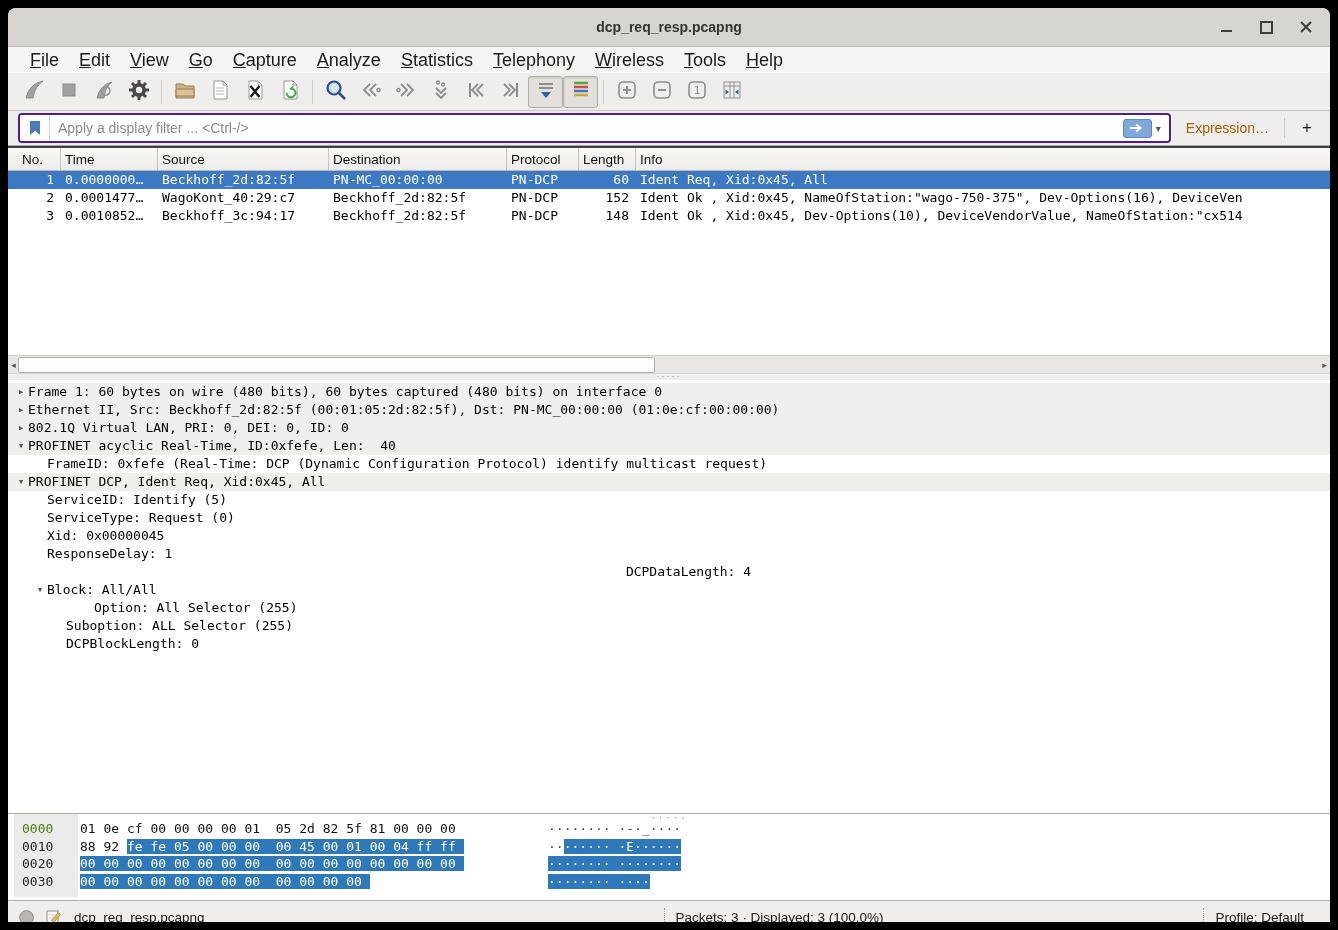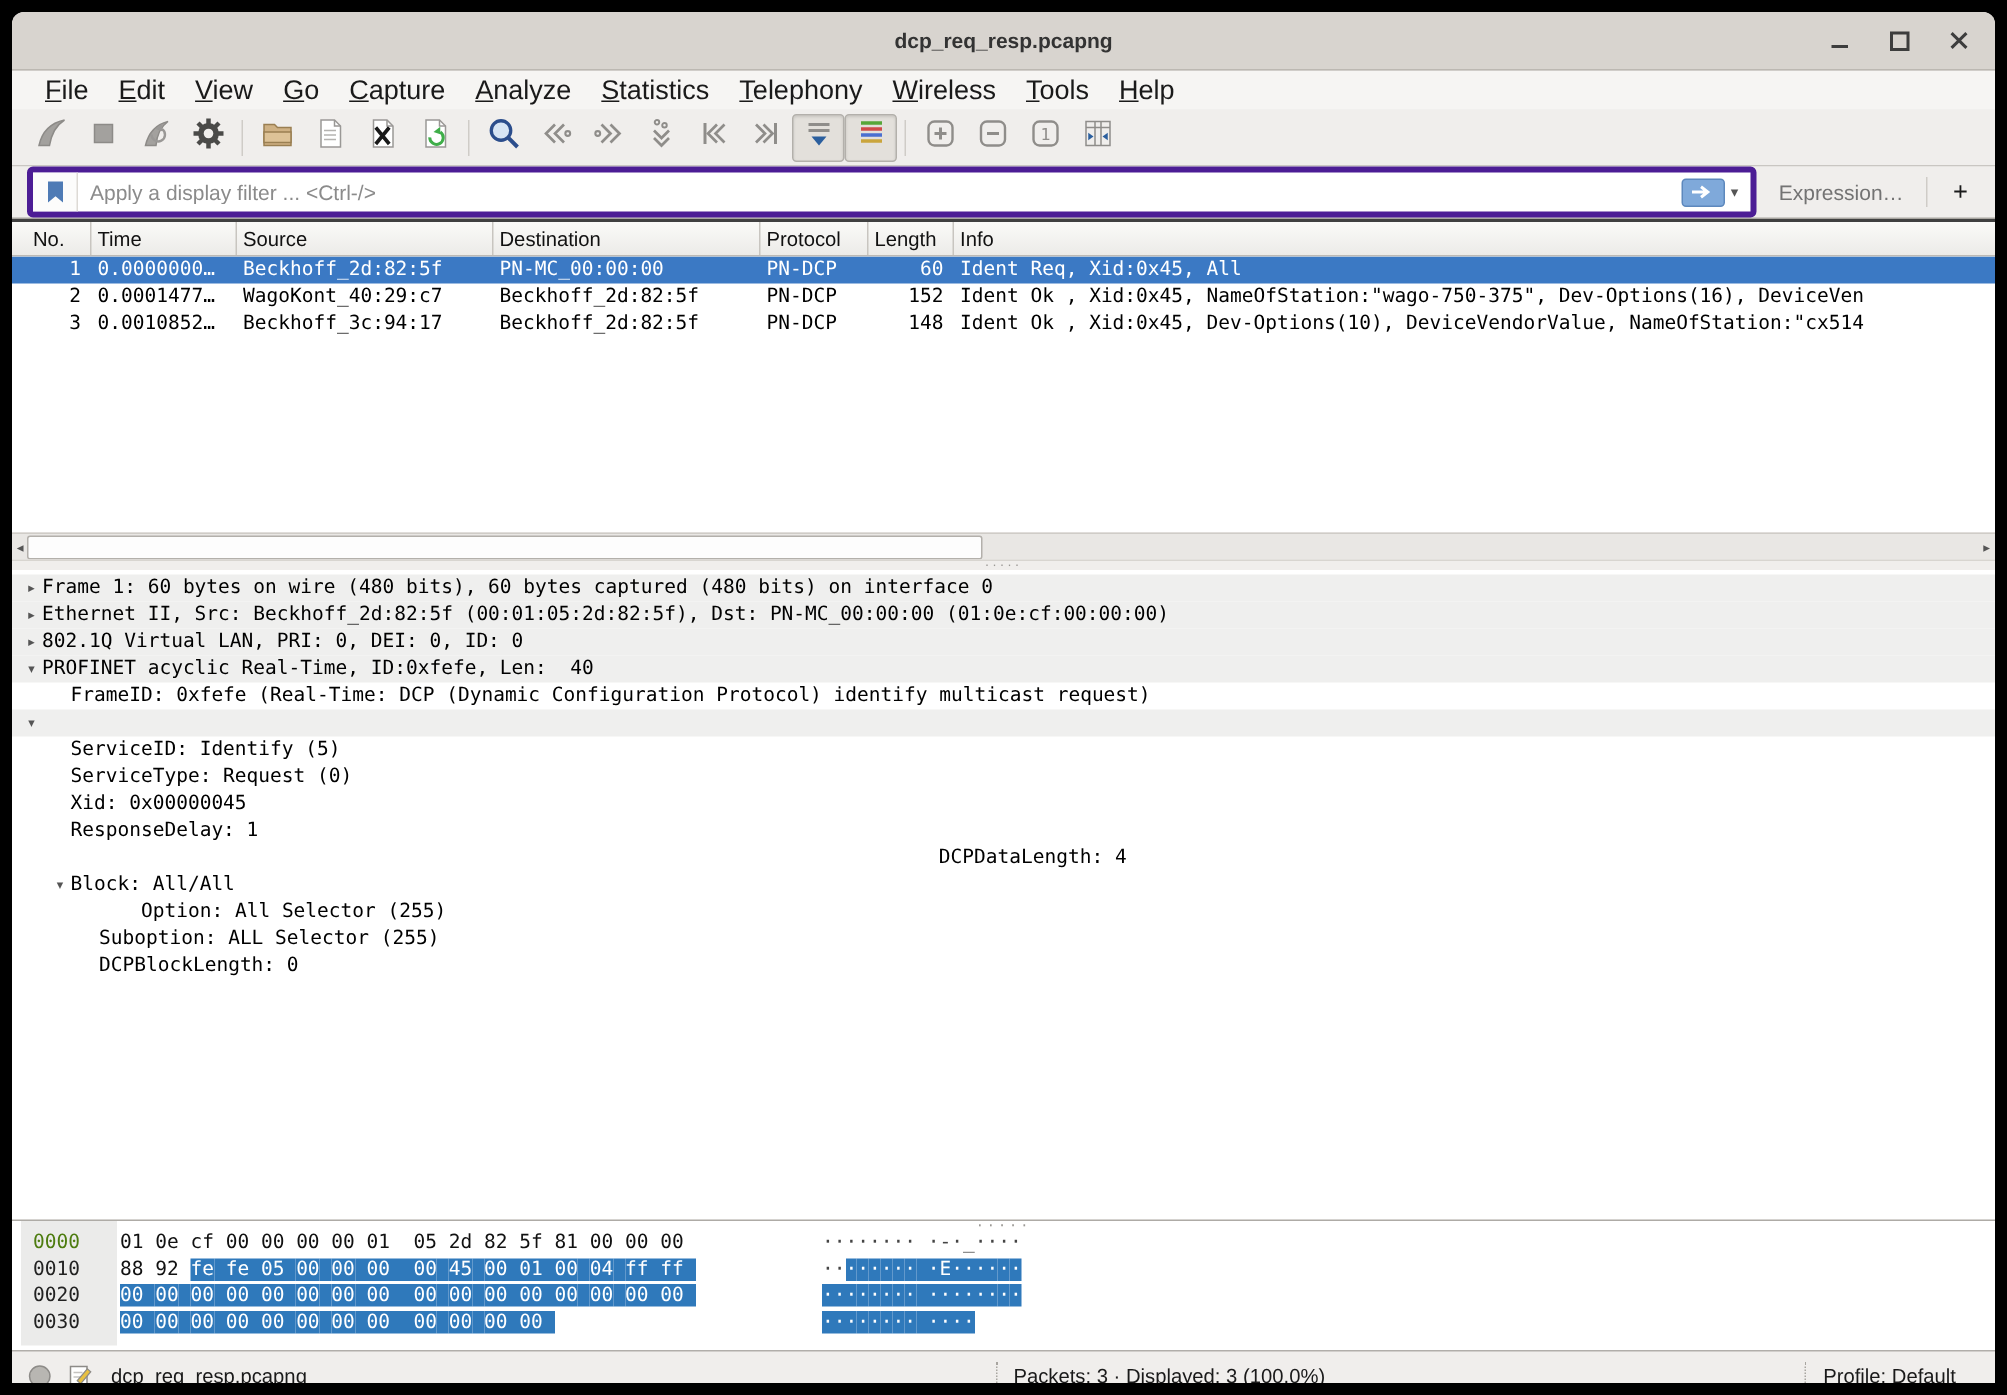--- a/index.html
+++ b/index.html
@@ -26,31 +26,31 @@
   
   .toolbar{height:37px;background:#f0eeec;border-bottom:1px solid #c9c6c2;display:flex;
            align-items:center;padding-left:8px;flex:0 0 auto;}
   .tb-group{display:flex;align-items:center;}
   .tb-sep{width:1px;height:24px;background:#cfccc7;margin:0 5px;}
   .tb-btn{width:33px;height:30px;display:flex;align-items:center;justify-content:center;border:1px solid transparent;border-radius:3px;}
   .tb-btn.pressed{background:#e3e0db;border-color:#b3b0ab;box-shadow:inset 0 1px 2px rgba(0,0,0,.12);}
   
   .filterbar{height:34px;background:#f0eeec;border-bottom:1px solid #a8a5a0;display:flex;
              align-items:center;padding:0 10px;gap:9px;flex:0 0 auto;}
-  .filter-input{flex:1;height:26px;background:#fff;border:4px solid #4c1d95;border-radius:4px;
+  .filter-input{flex:1;height:26px;background:#fff;border:2px solid #4c1d95;border-radius:4px;
                 display:flex;align-items:center;overflow:hidden;}
   .bookmark-seg{width:29px;align-self:stretch;border-right:1px solid #dddad5;display:flex;
                 align-items:center;justify-content:center;background:#fcfcfb;}
   .filter-field{flex:1;border:none;outline:none;font-size:14px;color:#222;padding:0 8px;
                 font-family:"Liberation Sans",sans-serif;background:transparent;}
   .filter-field::placeholder{color:#8b8b8b;opacity:1;}
   .apply-btn{width:27px;height:17px;background:#7fa9da;border:1px solid #5d88bd;border-radius:3px;
              display:flex;align-items:center;justify-content:center;margin-right:4px;}
   .apply-caret{font-size:10px;color:#555;margin-right:8px;}
-  .expression-btn{font-size:14px;color:#737373;padding:0 6px;}
+  .expression-btn{font-size:14px;color:#a16207;padding:0 6px;}
   .fb-sep{width:1px;height:20px;background:#cfccc7;}
   .plus-btn{font-size:17px;color:#1a1a1a;padding:0 8px;}
   
   .pkt-list{flex:0 0 auto;background:#fff;border-top:2px solid #404040;}
   .pl-header{display:flex;height:22px;background:linear-gradient(#fafaf8,#ecebe8);
              border-bottom:1px solid #bdbab5;font-size:13.5px;color:#111;align-items:center;padding-left:10px;}
   .hcell{border-right:1px solid #c8c5c0;height:100%;display:flex;align-items:center;padding-left:4px;
          box-sizing:border-box;overflow:hidden;white-space:pre;}
   .c-no{width:43px;} .c-time{width:97px;} .c-src{width:171px;} .c-dst{width:178px;}
   .c-proto{width:72px;} .c-len{width:57px;} .c-info{flex:1;border-right:none;}
@@ -381,21 +381,21 @@
   <div class="splitter">
       <span class="grip">·····</span>
     </div>
 
   <div class="detail-pane" id="detailpane">
       <div class="drow shaded" style="padding-left: 6px;"><span class="d-arrow">▸</span><span>Frame 1: 60 bytes on wire (480 bits), 60 bytes captured (480 bits) on interface 0</span></div>
       <div class="drow shaded" style="padding-left: 6px;"><span class="d-arrow">▸</span><span>Ethernet II, Src: Beckhoff_2d:82:5f (00:01:05:2d:82:5f), Dst: PN-MC_00:00:00 (01:0e:cf:00:00:00)</span></div>
       <div class="drow shaded" style="padding-left: 6px;"><span class="d-arrow">▸</span><span>802.1Q Virtual LAN, PRI: 0, DEI: 0, ID: 0</span></div>
       <div class="drow shaded" style="padding-left: 6px;"><span class="d-arrow">▾</span><span>PROFINET acyclic Real-Time, ID:0xfefe, Len:  40</span></div>
       <div class="drow" style="padding-left: 25px;"><span class="d-arrow"> </span><span>FrameID: 0xfefe (Real-Time: DCP (Dynamic Configuration Protocol) identify multicast request)</span></div>
-      <div class="drow shaded" style="padding-left: 6px;"><span class="d-arrow">▾</span></div>
+      <div class="drow shaded" style="padding-left: 6px;"><span class="d-arrow">▾</span><span>PROFINET DCP, Ident Req, Xid:0x45, All</span></div>
       <div class="drow" style="padding-left: 25px;"><span class="d-arrow"> </span><span>ServiceID: Identify (5)</span></div>
       <div class="drow" style="padding-left: 25px;"><span class="d-arrow"> </span><span>ServiceType: Request (0)</span></div>
       <div class="drow" style="padding-left: 25px;"><span class="d-arrow"> </span><span>Xid: 0x00000045</span></div>
       <div class="drow" style="padding-left: 25px;"><span class="d-arrow"> </span><span>ResponseDelay: 1</span></div>
       <div class="drow" style="padding-left: 25px; justify-content: center;"><span class="d-arrow"> </span><span>DCPDataLength: 4</span></div>
       <div class="drow" style="padding-left: 25px;"><span class="d-arrow">▾</span><span>Block: All/All</span></div>
       <div class="drow" style="padding-left: 44px; gap: 28px;"><span class="d-arrow"> </span><span>Option: All Selector (255)</span></div>
       <div class="drow" style="padding-left: 44px;"><span class="d-arrow"> </span><span>Suboption: ALL Selector (255)</span></div>
       <div class="drow" style="padding-left: 44px; text-align: center;"><span class="d-arrow"> </span><span>DCPBlockLength: 0</span></div>
     </div>

